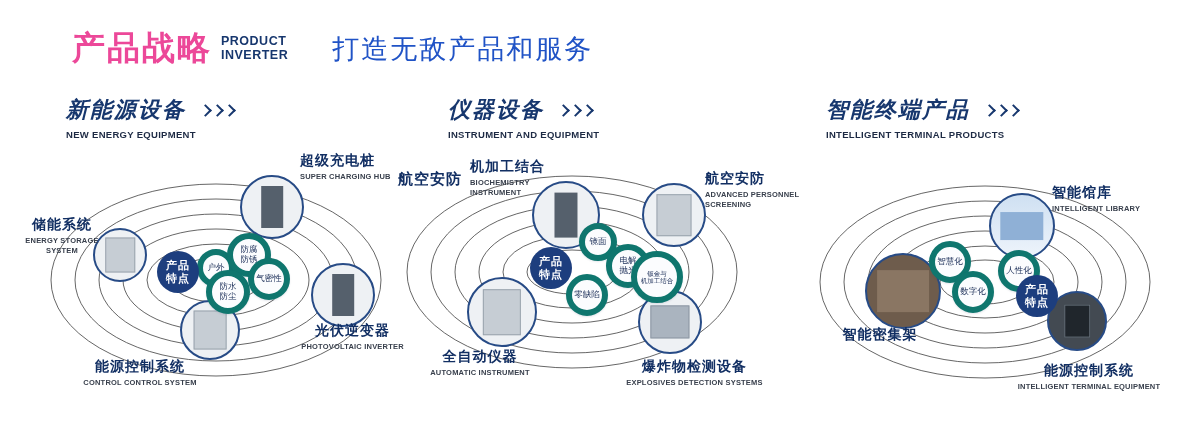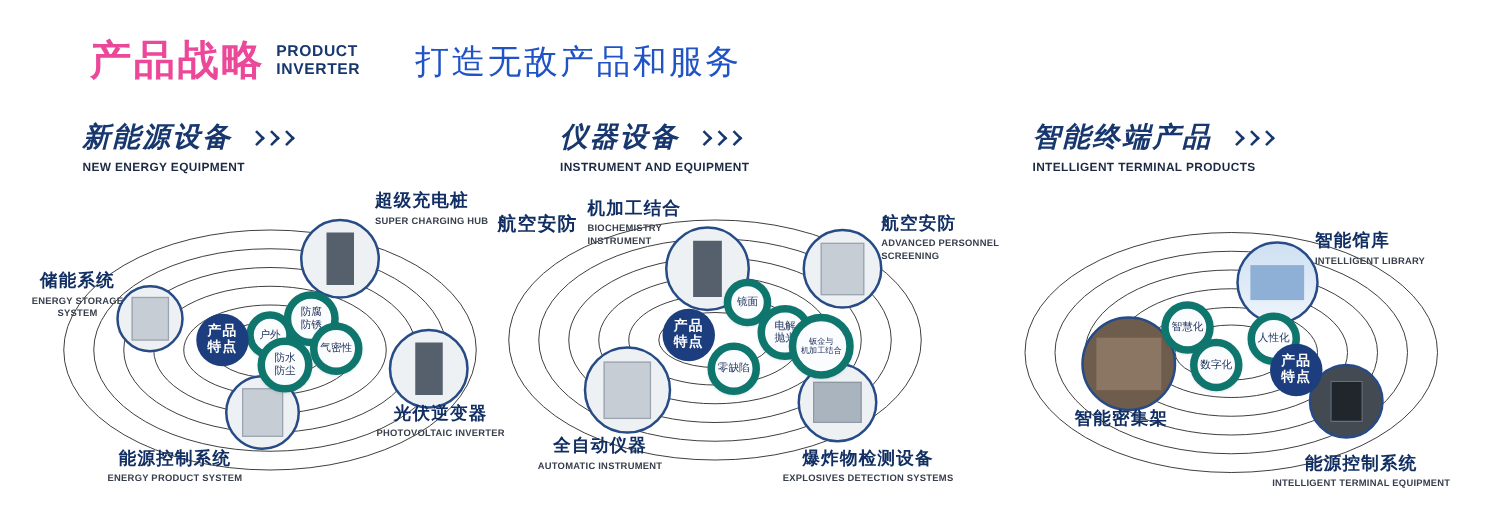--- a/index.html
+++ b/index.html
@@ -115,21 +115,21 @@
   <div class="plabel ta-left" style="left:300px;top:152px;width:135px">
     <div class="pname">超级充电桩</div>
     <div class="pen">SUPER CHARGING HUB</div>
   </div>
   <div class="plabel" style="left:285px;top:322px;width:135px">
     <div class="pname">光伏逆变器</div>
     <div class="pen">PHOTOVOLTAIC INVERTER</div>
   </div>
   <div class="plabel" style="left:70px;top:358px;width:140px">
     <div class="pname">能源控制系统</div>
-    <div class="pen">ENERGY PRODUCT SYSTEM</div>
+    <div class="pen">CONTROL CONTROL SYSTEM</div>
   </div>
 
   <div class="sec-head" style="left:448px;top:95px">
     <div class="sec-title-row">
       <span class="sec-title">仪器设备</span>
       <span class="chevrons">
           <i></i>
           <i></i>
           <i></i>
         </span>
@@ -211,21 +211,21 @@
   <div class="bub" style="left:998px;top:250px;width:30px;height:30px">人性化</div>
   <div class="bub" style="left:952px;top:271px;width:30px;height:30px">数字化</div>
 
   <div class="badge" style="left:1016px;top:275px">产品
 特点</div>
 
   <div class="plabel ta-left" style="left:1052px;top:184px;width:120px">
     <div class="pname">智能馆库</div>
     <div class="pen">INTELLIGENT LIBRARY</div>
   </div>
-  <div class="plabel" style="left:832px;top:326px;width:130px">
+  <div class="plabel" style="left:815px;top:326px;width:130px">
     <div class="pname">智能密集架</div>
   </div>
   <div class="plabel" style="left:1005px;top:362px;width:168px">
     <div class="pname">能源控制系统</div>
     <div class="pen">INTELLIGENT TERMINAL EQUIPMENT</div>
   </div>
 
 </div>
 
 </body></html>

